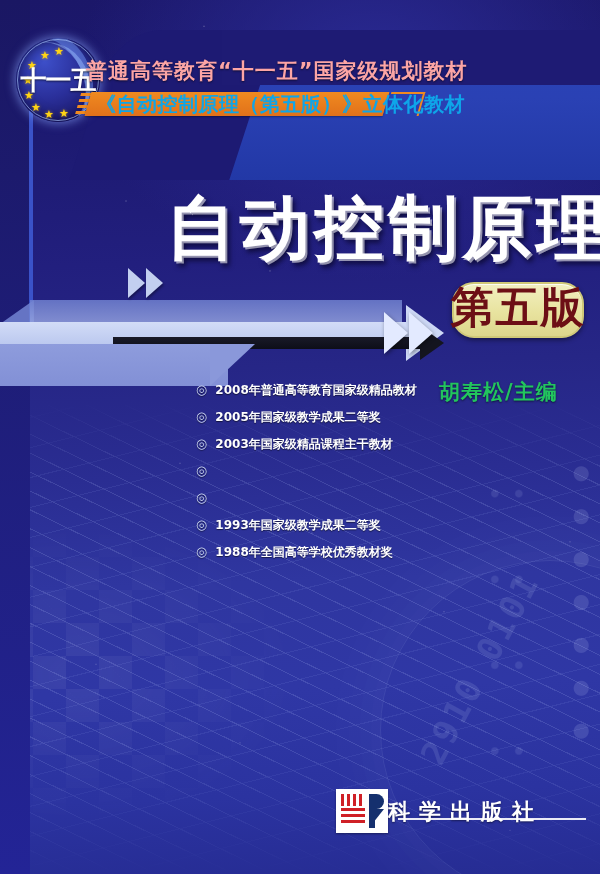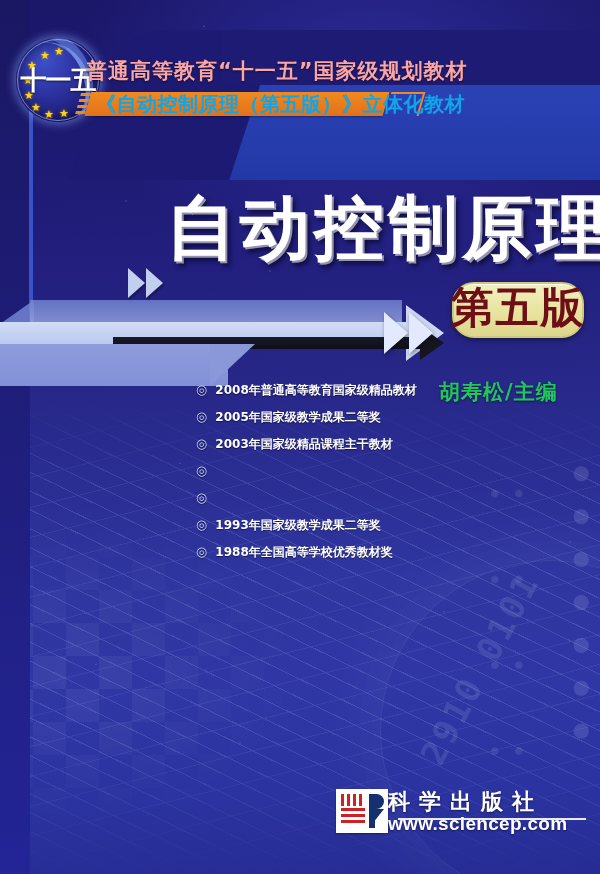--- a/index.html
+++ b/index.html
@@ -448,18 +448,17 @@
       <div class="bars"></div>
       <div class="s1"></div>
       <div class="s2"></div>
       <div class="s3"></div>
       <div class="pstem"></div>
       <div class="pbowl"></div>
       <div class="ptri"></div>
     </div>
     <div class="pub-texts">
       <div class="pub-cn">科学出版社</div>
-      <div class="pub-url">www.sciencep.com</div>
     </div>
   </div>
   <div class="pub-rule"></div>
 
 </div>
 
 </body></html>

